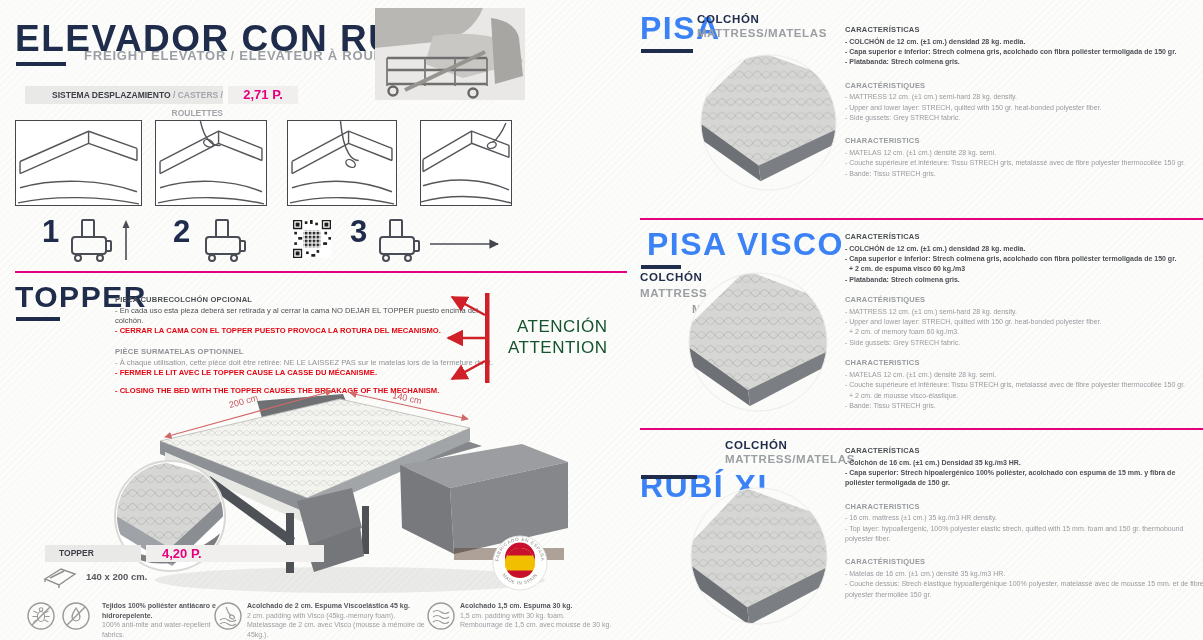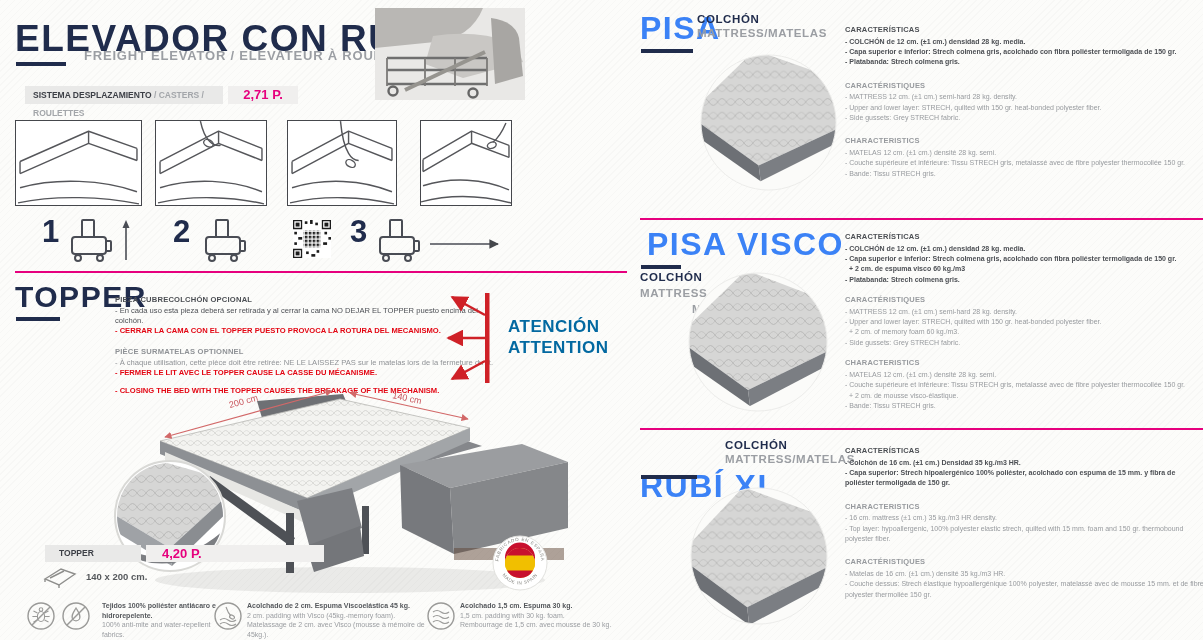--- a/index.html
+++ b/index.html
@@ -12,21 +12,21 @@
   body::before{
     content:"";position:absolute;inset:0;pointer-events:none;
     background:repeating-linear-gradient(135deg, rgba(60,60,60,0.022) 0 1px, transparent 1px 5px);
   }
   .abs{position:absolute;}
 
   
   .l-title{left:15px;top:18px;font-size:37px;font-weight:700;letter-spacing:1.5px;color:#202c4c;}
   .l-title-ul{left:16px;top:62px;width:50px;height:4px;background:#202c4c;}
   .l-sub{left:84px;top:48px;font-size:13px;font-weight:700;letter-spacing:0.8px;color:#9b9ea3;}
-  .sysbox1{left:25px;top:86px;width:198px;height:18px;background:#e9e9e8;line-height:18px;padding-left:8px;font-size:8.5px;font-weight:700;color:#3c3f46;box-sizing:border-box;}
+  .sysbox1{left:25px;top:86px;width:198px;height:18px;background:#e9e9e8;line-height:18px;padding-left:8px;font-size:8.5px;font-weight:700;color:#3c3f46;box-sizing:border-box;text-align:right;}
   .sysbox1 .alt{color:#a3a6aa;font-weight:700;}
   .sysbox2{left:228px;top:86px;width:70px;height:18px;background:#f0efee;line-height:18px;text-align:center;font-size:13px;font-weight:700;color:#e6007e;}
   .mech-photo{left:375px;top:8px;width:150px;height:92px;}
   .stepbox{top:120px;height:86px;border:1.6px solid #45474c;background:#fff;box-sizing:border-box;}
   .sb1{left:15px;width:127px;} .sb2{left:155px;width:112px;} .sb3{left:287px;width:110px;} .sb4{left:420px;width:92px;}
   .stepnum{top:214px;font-size:31px;font-weight:700;color:#202c4c;}
   .n1{left:42px;} .n2{left:173px;} .n3{left:350px;}
   .sofa-ic{top:218px;} .si1{left:64px;} .si2{left:198px;} .si3{left:372px;}
   .qr{left:293px;top:220px;width:38px;height:38px;}
   .pinkline{background:#e6007e;height:2px;}
@@ -34,21 +34,21 @@
 
   .t-title{left:15px;top:280px;font-size:30px;font-weight:700;letter-spacing:1.5px;color:#202c4c;}
   .t-title-ul{left:16px;top:317px;width:44px;height:4px;background:#202c4c;}
   .t-text{left:115px;top:284px;width:380px;}
   .t-block{margin-bottom:8px;}
   .t-head{font-size:7.6px;font-weight:700;color:#8f9296;margin-bottom:2px;letter-spacing:0.2px;margin-top:11px;}
   .t-line{font-size:7.6px;color:#8f9296;line-height:9.5px;}
   .t-block.dark .t-head,.t-block.dark .t-line{color:#4c4f54;}
   .t-warn{font-size:7.6px;font-weight:700;color:#e30613;line-height:9.5px;margin-top:1px;}
   .att-svg{left:438px;top:288px;}
-  .att-text{left:508px;top:316px;font-size:17px;font-weight:700;color:#0369a1;line-height:21px;letter-spacing:0.5px;}
+  .att-text{left:508px;top:316px;font-size:17px;font-weight:400;color:#14532d;line-height:21px;letter-spacing:0.5px;text-align:right;}
 
   .bed-svg{left:110px;top:388px;}
   .topperbar1{left:45px;top:545px;width:96px;height:17px;background:#e9e9e8;line-height:17px;font-size:8.5px;font-weight:700;color:#3c3f46;padding-left:14px;box-sizing:border-box;}
   .topperbar2{left:146px;top:545px;width:178px;height:17px;background:#f0efee;line-height:17px;font-size:13px;font-weight:700;color:#e6007e;padding-left:16px;box-sizing:border-box;}
   .sizenote-ic{left:42px;top:566px;}
   .sizenote{left:86px;top:571px;font-size:9.5px;font-weight:700;color:#55585c;}
 
   .foot-text{top:601px;}
   .ft1{left:102px;width:132px;} .ft2{left:247px;width:186px;} .ft3{left:460px;width:168px;}
   .foot-text div{font-size:7px;line-height:9.6px;color:#9a9da1;}

